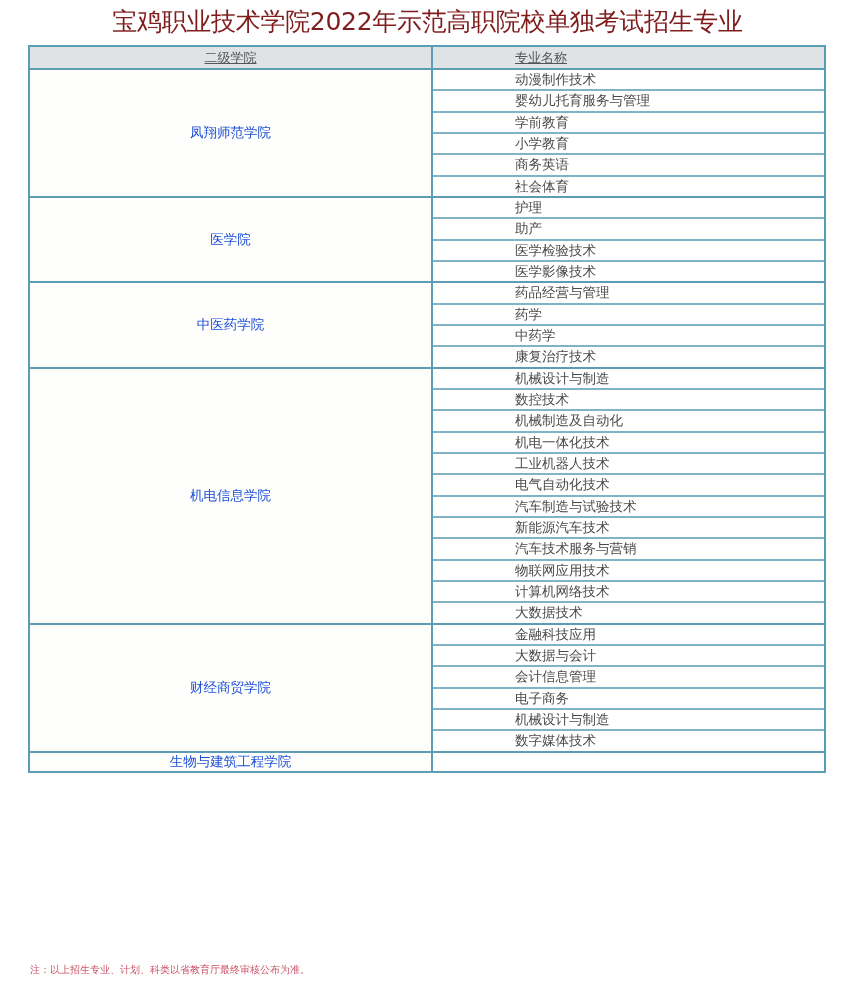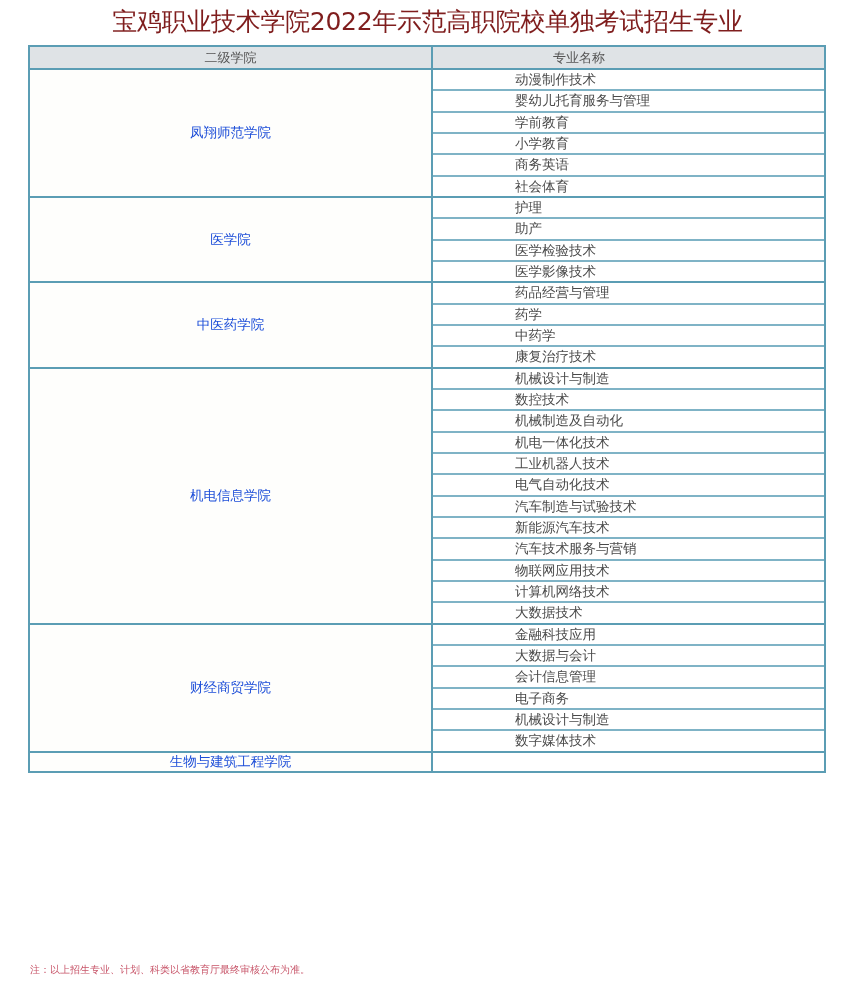--- a/index.html
+++ b/index.html
@@ -40,29 +40,30 @@
     height: 21px;
     background: #dfe3e6;
     border-bottom: 2px solid #5b9db4;
     box-sizing: content-box;
   }
   .th {
     font-size: 13px;
     color: #555;
     line-height: 21px;
     text-align: center;
+    text-decoration: underline;
   }
   .th.col-college {
     width: 401px;
     border-right: 2px solid #5b9db4;
   }
   .th.col-major {
     flex: 1;
     text-align: left;
-    padding-left: 120px;
+    padding-left: 82px;
   }
   .group {
     display: flex;
     border-bottom: 2px solid #5b9db4;
   }
   .group:last-child {
     border-bottom: none;
   }
   .college-cell {
     width: 401px;

